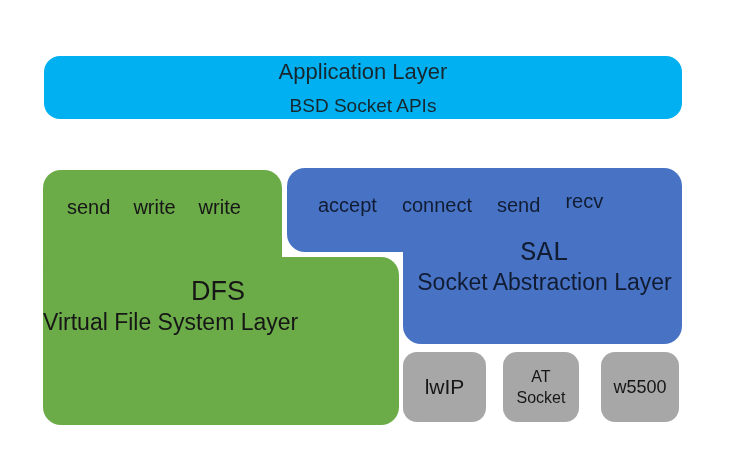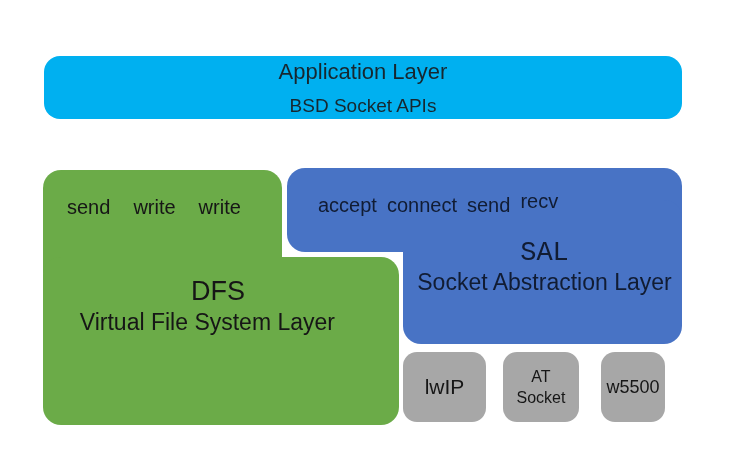--- a/index.html
+++ b/index.html
@@ -51,42 +51,42 @@
     color: #161616;
   }
   .dfs-acronym {
     left: 43px; top: 274px; width: 310px;
     text-align: center;
     font-size: 27px; line-height: 34px;
     color: #161616;
     padding-left: 20px;
   }
   .dfs-name {
-    left: 25px; top: 307px; width: 310px;
-    text-align: right;
+    left: 43px; top: 307px; width: 310px;
+    text-align: left;
     font-size: 23px; line-height: 30px;
     color: #161616;
   }
 
   
   .sal-top {
     left: 287px; top: 168px;
     width: 395px; height: 84px;
     border-radius: 18px;
     background: #4873c5;
   }
   .sal-bottom {
     left: 403px; top: 200px;
     width: 279px; height: 144px;
     border-radius: 18px;
     background: #4873c5;
   }
   .sal-funcs {
     left: 318px; top: 192px;
-    display: flex; gap: 10px;
+    display: flex; gap: 25px;
     font-size: 20px; line-height: 26px;
     color: #111c33;
   }
   .sal-funcs .raised { position: relative; top: -4px; }
   .sal-acronym {
     left: 407px; top: 236px; width: 275px;
     text-align: center;
     font-size: 27px; line-height: 34px;
     color: #111c33;
     font-family: Liberation Mono, monospace;
@@ -103,21 +103,21 @@
     top: 352px; height: 70px;
     border-radius: 14px;
     background: #a7a7a7;
     display: flex; flex-direction: column;
     justify-content: center; align-items: center;
     color: #161616;
     text-align: center;
   }
   .stack-lwip  { left: 403px; width: 83px; font-size: 21px; line-height: 26px; }
   .stack-at    { left: 503px; width: 76px; font-size: 16px; line-height: 21px; }
-  .stack-w5500 { left: 601px; width: 64px; font-size: 18px; line-height: 24px; }
+  .stack-w5500 { left: 601px; width: 78px; font-size: 18px; line-height: 24px; }
   .stack-line { display: block; }
 </style>
 </head>
 <body>
 
 <div id="canvas">
 
   <div class="abs app-box" style="background: rgb(0, 176, 240); color: rgb(23, 39, 47);">
     <div class="app-title">Application Layer</div>
     <div class="app-subtitle">BSD Socket APIs</div>

